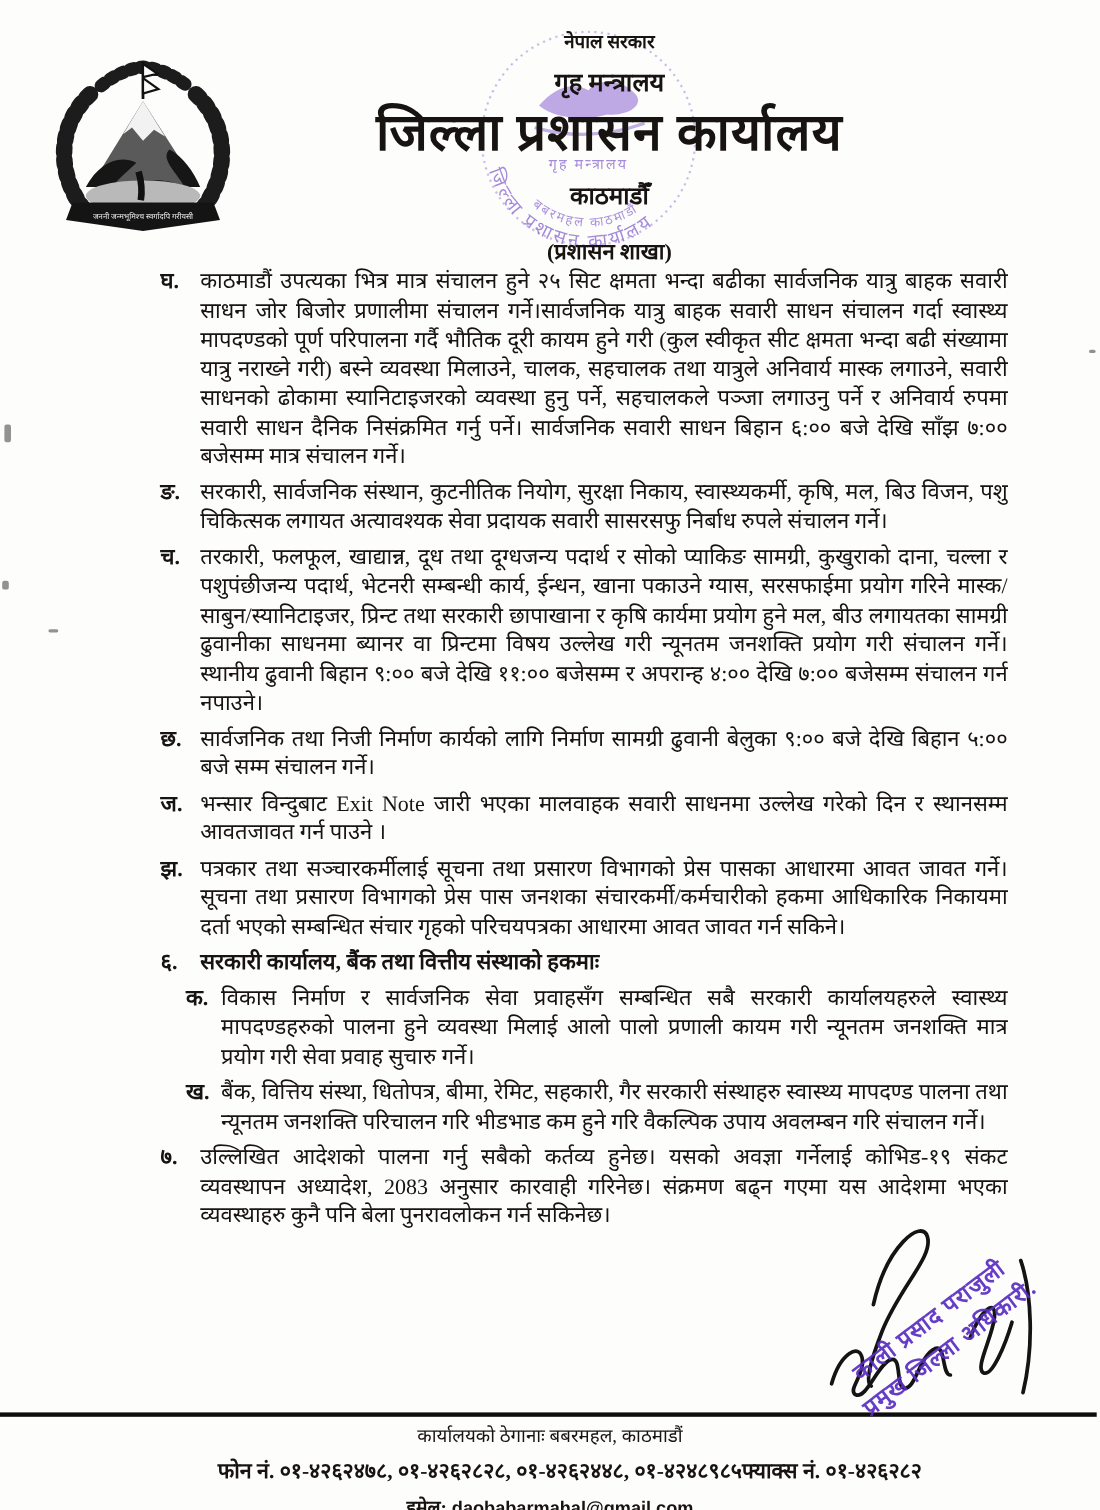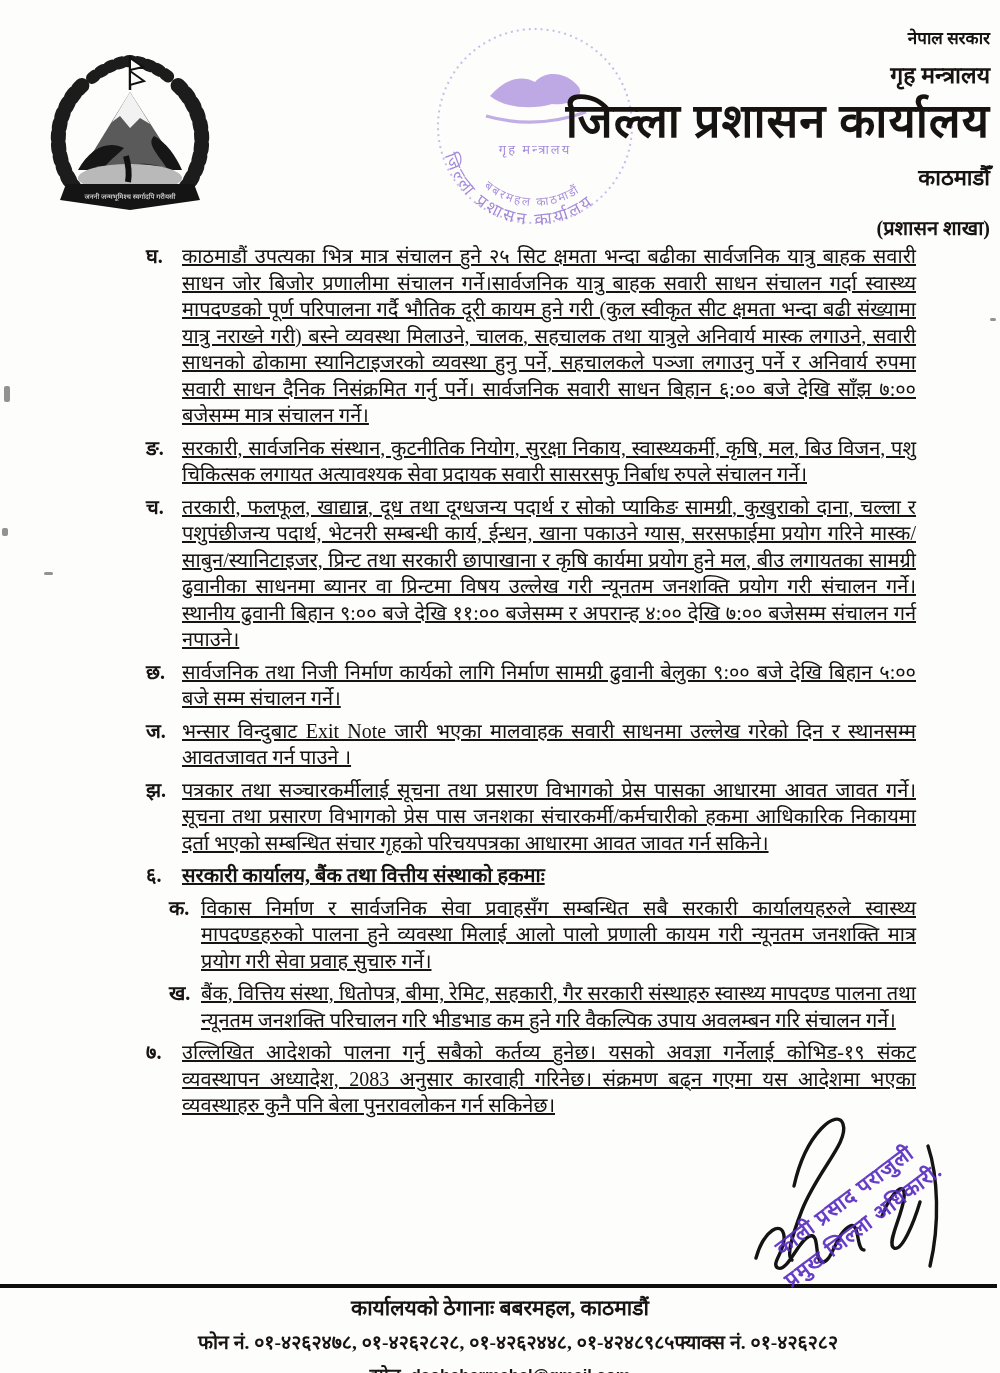--- a/index.html
+++ b/index.html
@@ -3,48 +3,48 @@
 <meta charset="utf-8">
 <style>
   html,body{margin:0;padding:0;background:#9a9a9a;}
   .page{
     position:relative;width:1000px;height:1373px;margin:0 auto;
     background:#fdfdfb;overflow:hidden;
     font-family:"Liberation Serif","DejaVu Serif",serif;
     color:#171310;
   }
   
-  .hdr{position:absolute;top:26px;left:118px;right:10px;text-align:right;z-index:3;}
+  .hdr{position:absolute;top:26px;left:118px;right:10px;text-align:center;z-index:3;}
   .hdr-govt{font-size:17px;font-weight:bold;}
   .hdr-ministry{font-size:23px;font-weight:bold;margin-top:9px;}
   .hdr-office{font-size:47px;font-weight:bold;margin:4px 0 0;letter-spacing:1px;line-height:1.15;}
   .hdr-city{font-size:22px;font-weight:bold;margin-top:13px;}
   .hdr-branch{font-size:20px;font-weight:bold;margin-top:23px;}
   .emblem{position:absolute;left:42px;top:48px;width:176px;height:176px;z-index:2;}
   .hdr-stamp{position:absolute;left:420px;top:24px;width:230px;height:216px;z-index:1;opacity:.85;}
   
   .doc-body{position:absolute;top:243px;left:146px;width:770px;z-index:2;}
   .item{display:flex;margin-bottom:6px;font-size:20px;line-height:26.5px;text-align:justify;}
   .item .lbl{flex:0 0 36px;font-weight:600;}
-  .item .txt{flex:1;text-decoration:underline;}
+  .item .txt{flex:1;}
   .item.heading{font-weight:700;margin-top:2px;}
   .item.sub{margin-left:23px;}
   .item.sub .lbl{flex:0 0 32px;}
   
   .sig-svg{position:absolute;left:742px;top:1098px;width:215px;height:190px;z-index:2;}
   .name-stamp{
     position:absolute;left:738px;top:1196px;width:250px;z-index:4;
     transform:rotate(-37deg);transform-origin:40% 60%;
     color:#5a2dc2;font-weight:bold;font-size:21px;line-height:31px;
     letter-spacing:1px;text-align:center;white-space:nowrap;opacity:.92;
   }
   
   .footer-rule{position:absolute;top:1284px;left:0;width:997px;height:4px;background:#0e0e0e;z-index:1;}
   .footer{position:absolute;top:1293px;left:0;right:0;text-align:center;z-index:2;}
-  .f-address{font-size:21px;font-weight:700;}
+  .f-address{font-size:17px;font-weight:400;}
   .f-phone{font-size:19.5px;font-weight:600;margin-top:7px;padding-left:36px;}
   .f-email{font-size:17.5px;font-weight:600;margin-top:7px;}
   .f-email .mail{font-family:"Liberation Sans","DejaVu Sans",sans-serif;text-decoration:underline;font-weight:bold;font-size:16.5px;}
   
   .speck{position:absolute;background:#3a3a3a;opacity:.55;border-radius:2px;z-index:1;}
 </style>
 </head>
 <body>
 
 <div class="page">

